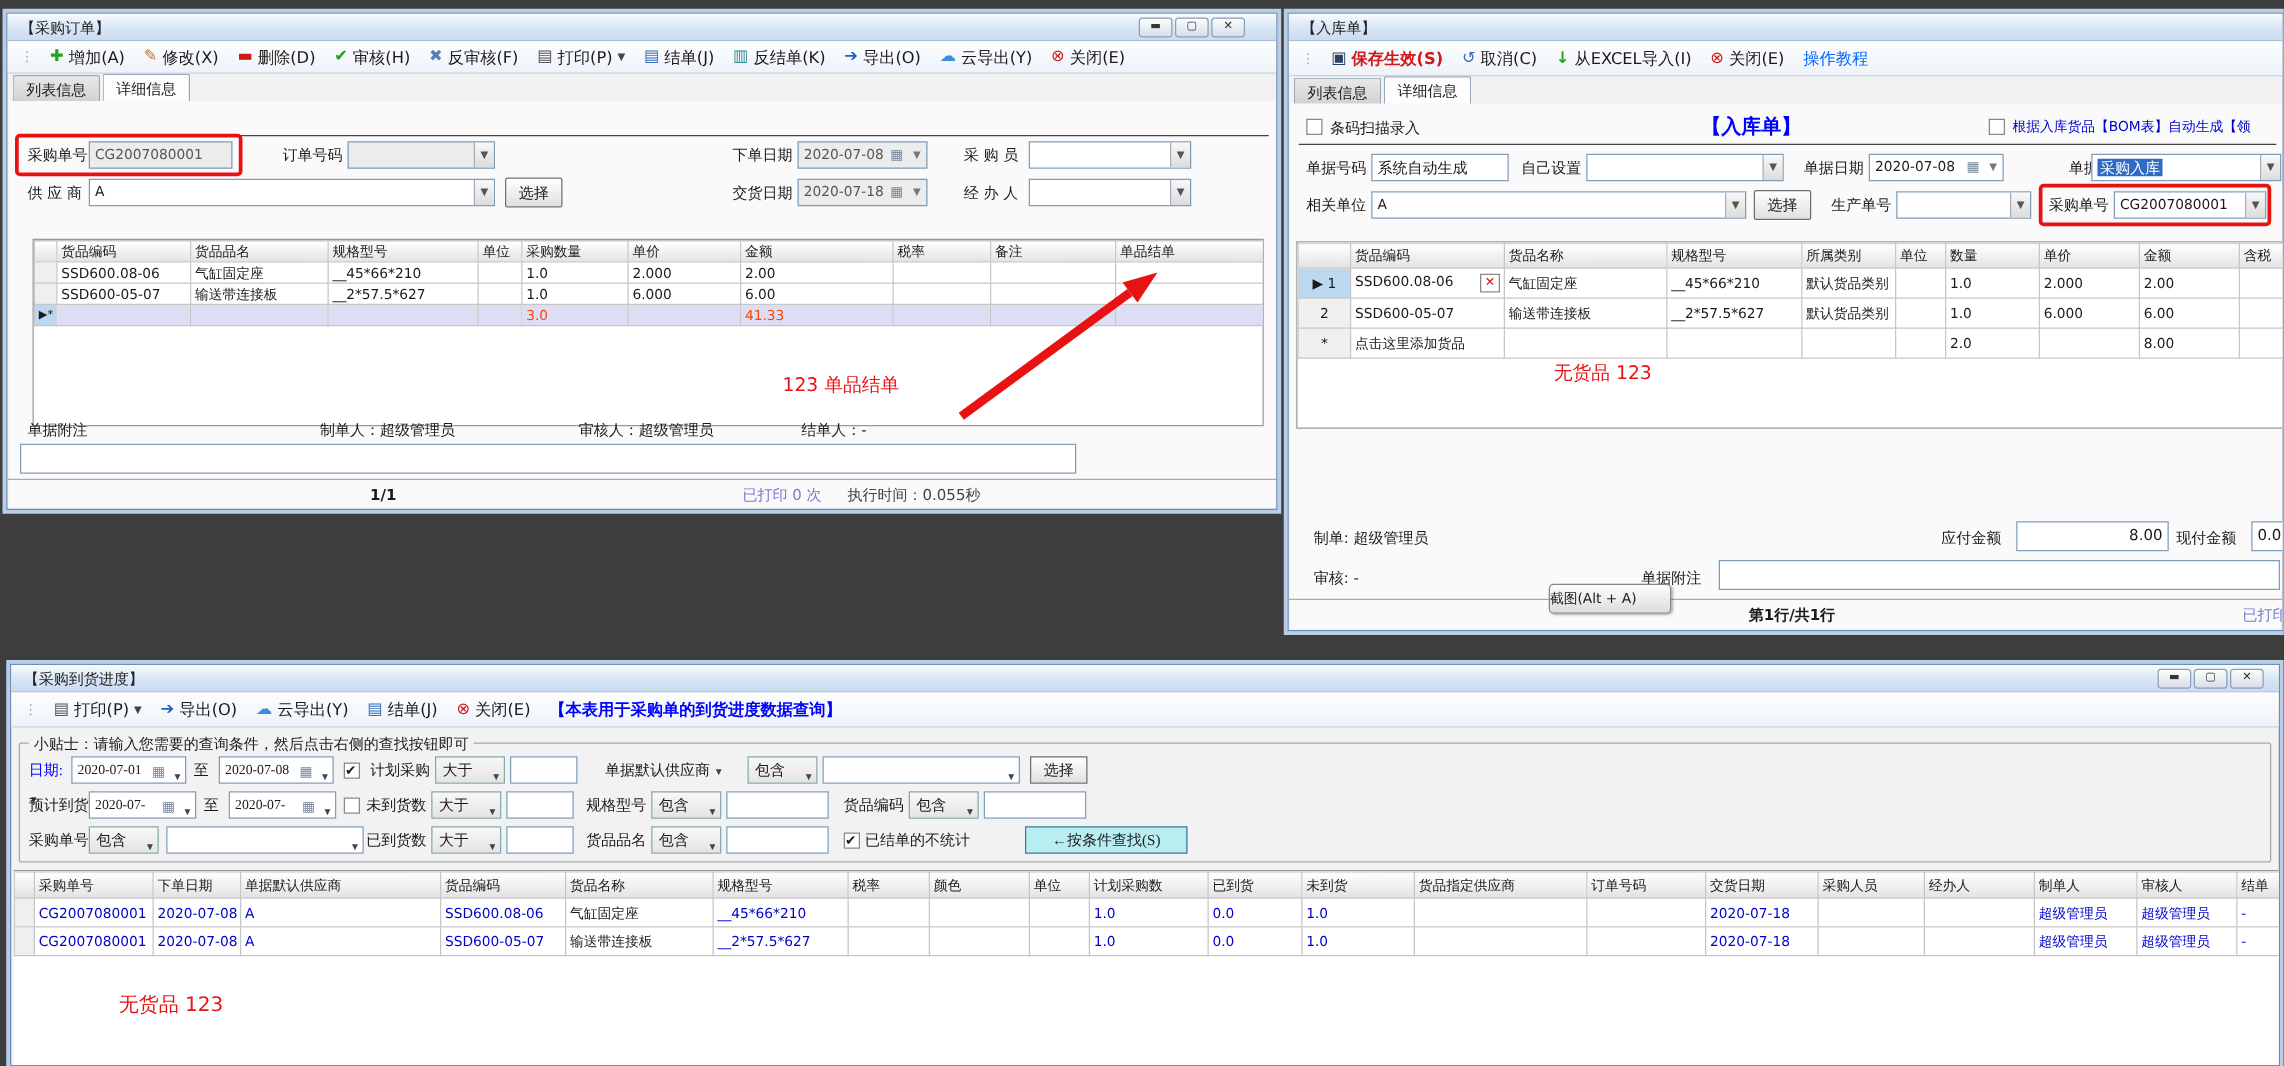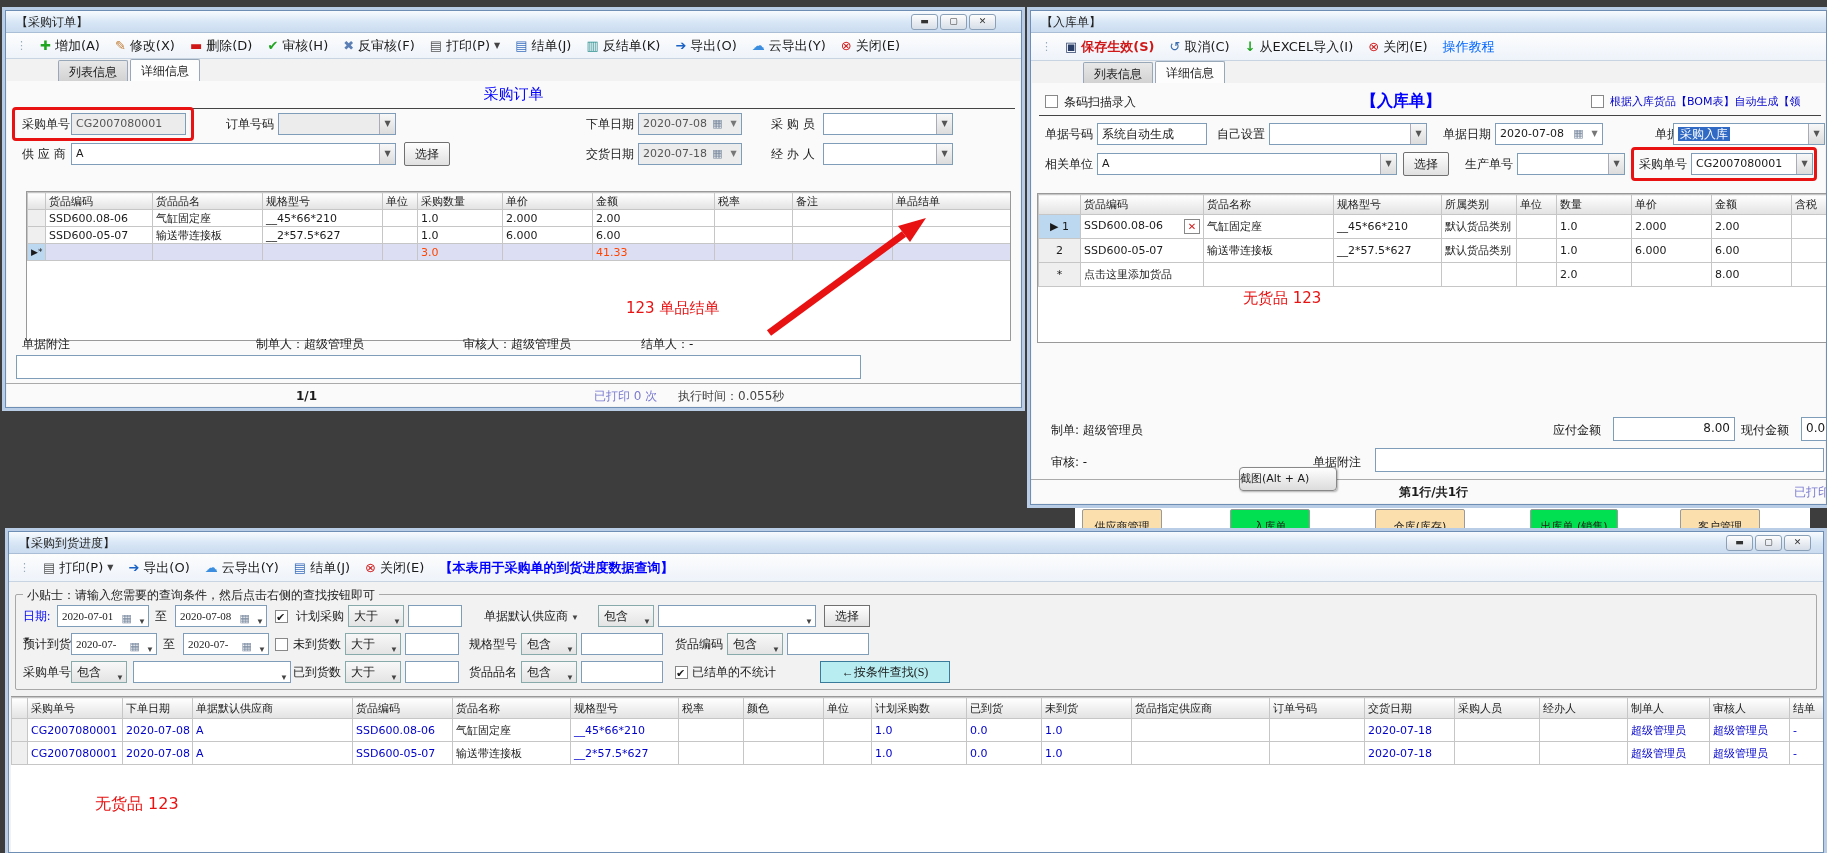--- a/index.html
+++ b/index.html
@@ -26,21 +26,21 @@
 .i-print { color:#555; }
 .i-doc { color:#3a6ebf; }
 .i-doc2 { color:#2f8f8f; }
 .i-arrow { color:#1a62c5; }
 .i-cloud { color:#3b8de0; }
 .i-close { color:#d01818; }
 .i-save { color:#2b3f66; }
 .i-undo { color:#3b6fb0; }
 .i-down { color:#1fa51f; font-weight:bold; }
 .dd { font-size:8px; color:#444; }
-.tabs { position:absolute; display:flex; gap:2px; padding-left:4px;margin-left:48px; }
+.tabs { position:absolute; display:flex; gap:2px; padding-left:4px; }
 .tab { height:21px; padding:3px 10px 0; border:1px solid #98a8b8; border-bottom:none;
   background:linear-gradient(#e8e8e8,#d2d2d2); font-size:12px; border-radius:2px 2px 0 0; }
 .tab.active { background:#fdfdfd; position:relative; top:-1px; height:22px; }
 .content-line { position:absolute; border-top:1px solid #444; }
 .doc-title { position:absolute; color:#0000ff; font-size:15px; }
 .lbl { position:absolute; height:22px; line-height:22px; white-space:nowrap; }
 .input, .combo { position:absolute; height:22px; background:#fff; border:1px solid #7f9db9; padding:0 4px; line-height:20px; overflow:hidden; white-space:nowrap; }
 .combo { padding-right:18px; }
 .combo .ar { position:absolute; right:0; top:0; bottom:0; width:16px;
   background:linear-gradient(#f8f8f8,#dcdcdc); border-left:1px solid #aab; color:#555;
@@ -87,27 +87,20 @@
   font-weight:bold; text-align:center; line-height:14px; font-size:10px; float:right; }
 .selcell-on { background:#bcd8f0 !important; }
 .arrow-svg { position:absolute; left:0; top:0; pointer-events:none; }
 </style>
 </head>
 <body>
 
 <div class="stage">
 
 
-  <div class="mod-strip" style="left:1075px;top:505px;width:735px;height:26px;">
-    <div class="mod-btn mod-orange" style="left:7px;width:80px;"><span>供应商管理</span></div>
-    <div class="mod-btn mod-green" style="left:155px;width:80px;"><span>入库单</span></div>
-    <div class="mod-btn mod-orange" style="left:300px;width:90px;"><span>仓库(库存)</span></div>
-    <div class="mod-btn mod-green" style="left:455px;width:88px;"><span>出库单 (销售)</span></div>
-    <div class="mod-btn mod-orange" style="left:605px;width:80px;"><span>客户管理</span></div>
-  </div>
 
   <div class="win" style="left:5px;top:10px;width:1017px;height:398px;">
     <div class="tbar">
       <span>【采购订单】</span>
       <div class="wbtns" style="right:25px;">
         <div class="wbtn">▬</div>
         <div class="wbtn">▢</div>
         <div class="wbtn">✕</div>
       </div>
     </div>
@@ -158,21 +151,20 @@
           <span class="ic i-close">⊗</span>
           <span>关闭(E)</span>
         </span>
     </div>
     <div class="tabs" style="top:49px;">
       <div class="tab">列表信息</div>
       <div class="tab active">详细信息</div>
     </div>
     <div style="position:absolute;left:1px;top:70px;right:1px;bottom:1px;background:#fafafa;"></div>
 
-    <div class="doc-title" style="top:74px;left:0;width:100%;text-align:center;">采购订单</div>
     <div class="content-line" style="left:8px;top:97px;width:1001px;"></div>
 
     <div class="lbl" style="left:16px;top:102px;">采购单号</div>
     <div class="input gray" style="left:65px;top:102px;width:115px;font-size:11px;">CG2007080001</div>
     <div class="red-box" style="left:6px;top:96px;width:182px;height:34px;"></div>
     <div class="lbl" style="left:220px;top:102px;">订单号码</div>
     <div class="combo gray" style="left:272px;top:102px;width:118px;">
         <span class="ar">▼</span>
       </div>
     <div class="lbl" style="left:580px;top:102px;">下单日期</div>

